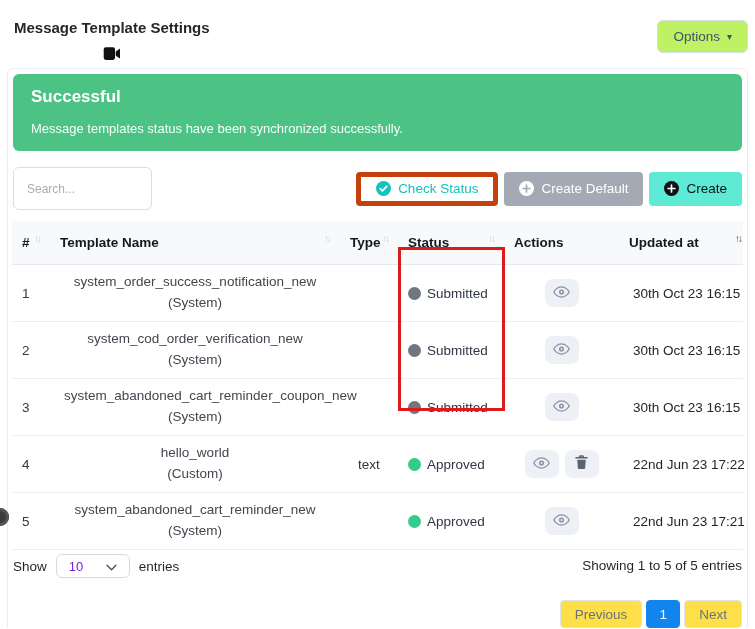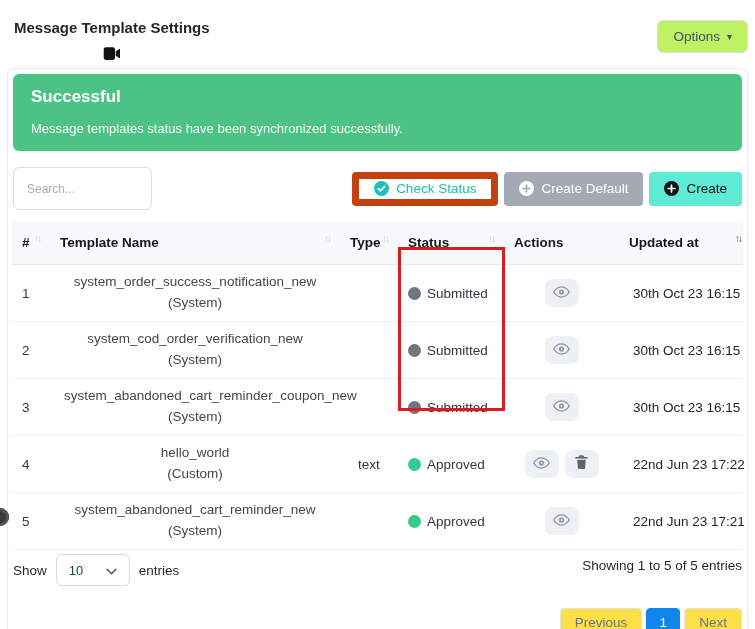--- a/index.html
+++ b/index.html
@@ -28,21 +28,21 @@
   .alert-msg { font-size:13px; color:rgba(255,255,255,.96); }
 
   
   .toolbar { display:flex; justify-content:space-between; align-items:center; margin:16px 1px 11px; }
   .search-input { width:139px; height:43px; border:1px solid #dadee3; border-radius:6px;
                   padding:0 13px; font-size:12px; color:#333; outline:none; font-family:inherit; }
   .search-input::placeholder { color:#a7adb5; }
   .btn-group { display:flex; align-items:center; gap:6px; }
   .btn { display:flex; align-items:center; gap:7px; border-radius:4px; font-size:13.5px;
          padding:0 15px; height:34px; cursor:pointer; border:0; font-family:inherit; }
-  .btn-check { background:#fff; border:7px solid #c2410c; color:#17c1bc; }
+  .btn-check { background:#fff; border:5px solid #c2410c; color:#17c1bc; }
   .btn-default { background:#a4aab4; color:#fff; }
   .btn-create { background:#5eead4; color:#101214; }
   .bicon { width:15px; height:15px; display:inline-block; }
 
   
   .tbl { width:100%; font-size:13.5px; }
   .thead, .trow { display:grid; grid-template-columns:38px 290px 58px 106px 115px 132px;
                   align-items:center; }
   .thead { background:#f8f9fb; border-bottom:1px solid #e5e8ee; font-weight:bold;
            color:#15181d; min-height:44px; }
@@ -58,23 +58,23 @@
   .c-status { display:flex; align-items:center; gap:6px; padding:0 10px; color:#2f3744; }
   .dot { width:13px; height:13px; border-radius:50%; flex:0 0 auto; }
   .c-actions { display:flex; justify-content:center; gap:6px; }
   .act { width:34px; height:28px; border:0; border-radius:8px; background:#edf0f4;
          display:flex; align-items:center; justify-content:center; cursor:pointer; }
   .c-date { padding:0 2px 0 14px; color:#23262b; }
 
   
   .tfoot { display:flex; justify-content:space-between; align-items:flex-start; margin:4px 1px 0; }
   .show-wrap { display:flex; align-items:center; gap:9px; margin-top:0; font-size:13.5px; color:#1f2328; }
-  .pagesize { width:74px; height:32px; border:1px solid #d6dae0; border-radius:6px;
+  .pagesize { width:74px; height:24px; border:1px solid #d6dae0; border-radius:6px;
               display:flex; align-items:center; justify-content:space-between;
-              padding:0 12px; font-size:13px; color:#14532d; cursor:pointer; background:#fff; }
+              padding:0 12px; font-size:13px; color:#6d28d9; cursor:pointer; background:#fff; }
   .showing { font-size:13.5px; color:#1f2328; margin-top:4px; }
   .pager { display:flex; justify-content:flex-end; gap:4px; margin:22px 1px 0; }
   .pg { height:28px; border:1px solid #dfe3e8; background:#fde047; color:#6a7180;
         border-radius:4px; font-size:13.5px; padding:0 14px; cursor:pointer; font-family:inherit; }
   .pg.active { background:#1185ee; border-color:#1185ee; color:#fff; width:34px; padding:0; }
 
   
   .highlight-box { position:absolute; left:398px; top:247px; width:107px; height:164px;
                    border:3px solid #dc1c1c; pointer-events:none; }
   .edge-widget { position:absolute; left:-9px; top:508px; width:18px; height:18px;

